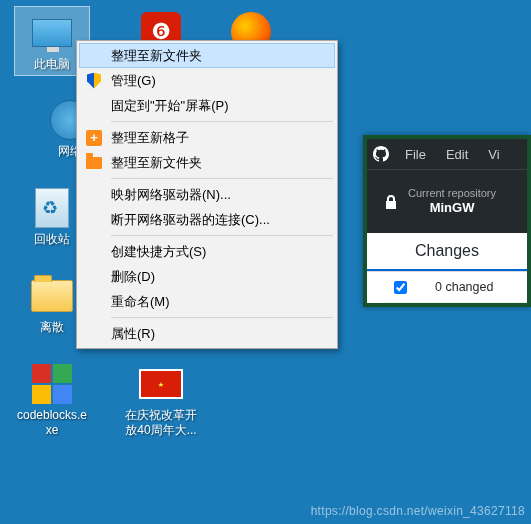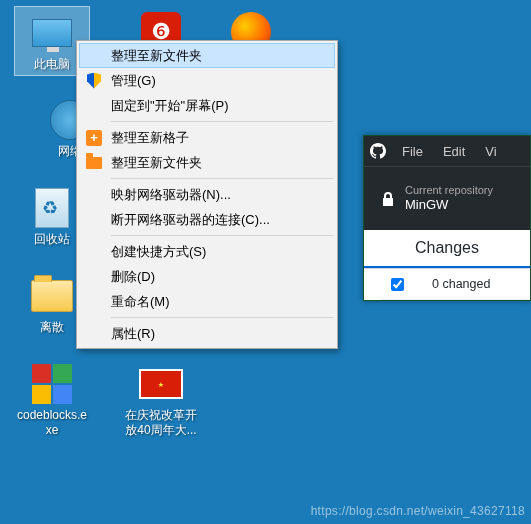--- a/index.html
+++ b/index.html
@@ -31,28 +31,28 @@
 .ctx-item { display:flex; align-items:center; height:25px; padding-left:32px; position:relative; cursor:default; }
 .ctx-item.hover { background:#cae5ff; border:1px solid #99ccf2; padding-left:31px; }
 .ctx-sep { height:1px; background:#d4d4d4; margin:3px 2px 3px 32px; }
 .ctx-icon { position:absolute; left:6px; width:18px; height:18px; display:flex; align-items:center; justify-content:center; }
 .ctx-shield { width:14px; height:16px; background: linear-gradient(90deg,#0a5bd3 50%,#ffb900 50%); clip-path: polygon(50% 0,100% 12%,100% 55%,50% 100%,0 55%,0 12%); }
 .ctx-plus { width:16px; height:16px; background:#ff8c1a; color:#fff; font-weight:bold; display:flex; align-items:center; justify-content:center; font-size:13px; border-radius:2px; }
 .ctx-folder { width:16px; height:12px; background:#ff8c1a; border-radius:1px; position:relative; }
 .ctx-folder::before { content:""; position:absolute; top:-4px; left:0; width:7px; height:4px; background:#ff8c1a; border-radius:1px 1px 0 0; }
 
 
-.gh-window { position:absolute; right:0; top:135px; width:168px; background:#fff; border:1px solid #14532d; box-shadow:0 0 6px rgba(0,0,0,0.4); z-index:40; }
+.gh-window { position:absolute; right:0; top:135px; width:168px; background:#fff; border:4px solid #14532d; box-shadow:0 0 6px rgba(0,0,0,0.4); z-index:40; }
 .gh-menubar { background:#24292e; height:30px; display:flex; align-items:center; color:#ccc; font-size:13px; }
 .gh-menubar .gh-logo { width:28px; display:flex; align-items:center; justify-content:center; }
 .gh-menubar .mitem { padding:0 10px; cursor:pointer; }
 .gh-repobar { background:#24292e; height:64px; display:flex; align-items:center; padding-left:17px; color:#fff; border-top:1px solid #3b3f44; }
 .gh-lock { width:14px; height:16px; margin-right:10px; }
 .gh-repotext .sub { font-size:11px; color:#aaa; line-height:1.2; }
-.gh-repotext .main { font-size:13px; font-weight:400; line-height:1.2; }
+.gh-repotext .main { font-size:13px; font-weight:700; line-height:1.2;text-align:center; }
 .gh-tabs { display:flex; border-bottom:1px solid #d8d8d8; }
 .gh-tab { flex:1; text-align:center; font-size:16px; padding:9px 0; border-bottom:2px solid #0366d6; color:#24292e; cursor:pointer; }
 .gh-row { display:flex; align-items:center; padding:8px 10px; font-size:12.5px; color:#24292e; border-bottom:1px solid #eee;margin-left:17px; }
 .gh-row input { margin-right:28px; }
 
 .watermark { position:absolute; right:6px; bottom:6px; color:rgba(255,255,255,0.55); font-size:12px; letter-spacing:0.3px; z-index:60; }
 </style>
 </head>
 <body>
 

